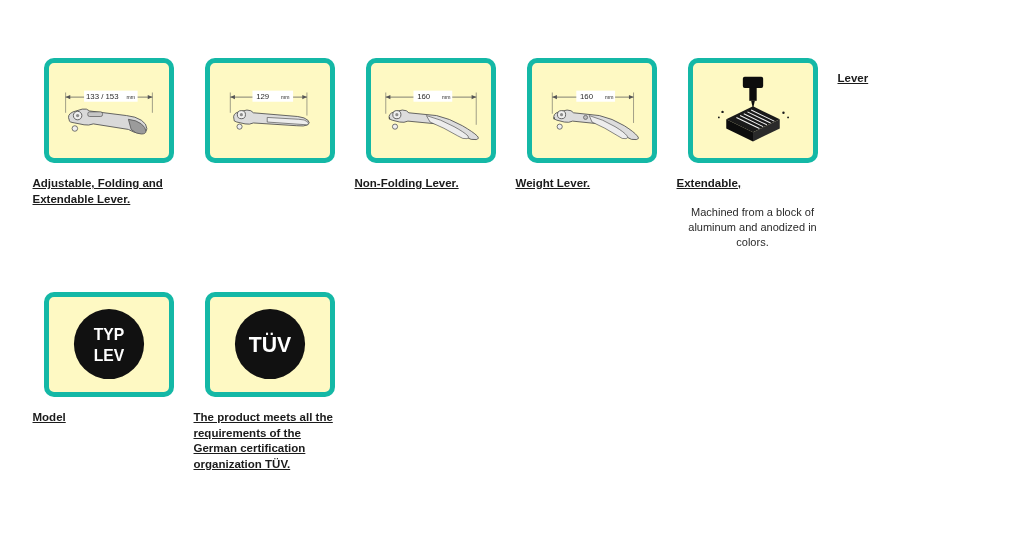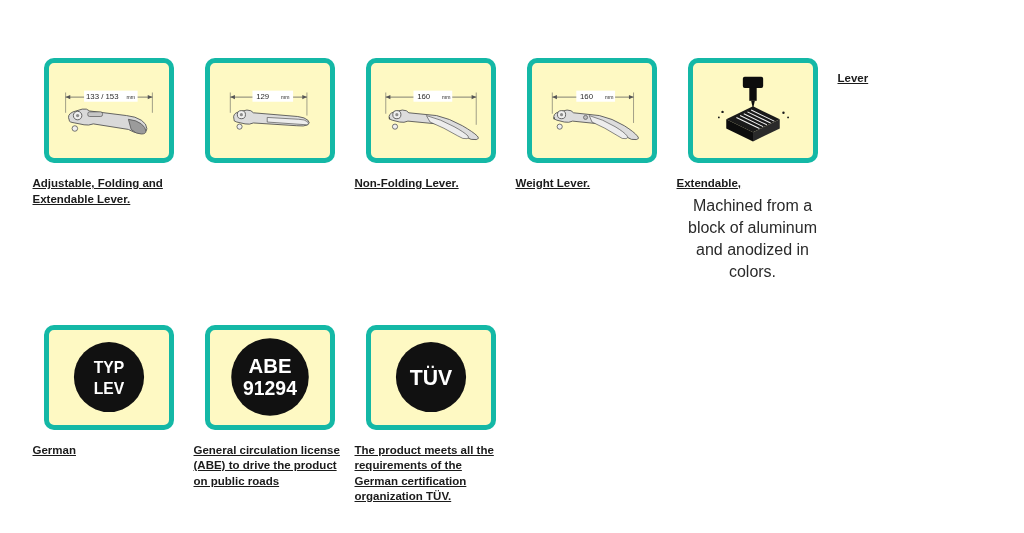--- a/index.html
+++ b/index.html
@@ -52,24 +52,24 @@
     margin-top: 13px;
     width: 152px;
     text-align: left;
     font-size: 11.5px;
     font-weight: bold;
     line-height: 1.35;
     color: #1b1b1b;
     text-decoration: underline;
   }
   .subcaption {
-    margin-top: 3px;
+    margin-top: 13px;
     width: 152px;
     text-align: center;
-    font-size: 16px;
+    font-size: 11px;
     font-weight: normal;
     line-height: 1.38;
     color: #2a2a2a;
   }
   .row2 {
     margin-top: 42px;
   }
   .dim-label {
     font-size: 8.5px;
     fill: #2b2b2b;
@@ -236,35 +236,24 @@
     <div class="row row2">
 
       <div class="cell">
         <div class="card">
           <svg width="130" height="105" viewBox="0 0 130 105">
             <circle cx="65" cy="52" r="38" fill="#111111"></circle>
             <text class="badge-text" x="65" y="48" text-anchor="middle" font-size="17">TYP</text>
             <text class="badge-text" x="65" y="70" text-anchor="middle" font-size="17">LEV</text>
           </svg>
         </div>
-        <div class="caption">German</div>
-        <div class="subcaption"></div>
-      </div>
-
-      <div class="cell">
-        <div class="card">
-          <svg width="130" height="105" viewBox="0 0 130 105">
-            <circle cx="65" cy="52" r="42" fill="#111111"></circle>
-            <text class="badge-text" x="65" y="48" text-anchor="middle" font-size="22">ABE</text>
-            <text class="badge-text" x="65" y="72" text-anchor="middle" font-size="21">91294</text>
-          </svg>
-        </div>
-        <div class="caption">General circulation license (ABE) to drive the product on public roads</div>
-        <div class="subcaption"></div>
-      </div>
+        <div class="caption">Model</div>
+        <div class="subcaption"></div>
+      </div>
+
 
       <div class="cell">
         <div class="card">
           <svg width="130" height="105" viewBox="0 0 130 105">
             <circle cx="65" cy="52" r="38" fill="#111111"></circle>
             <text class="badge-text" x="65" y="61" text-anchor="middle" font-size="23">TÜV</text>
           </svg>
         </div>
         <div class="caption">The product meets all the requirements of the German certification organization TÜV.</div>
         <div class="subcaption"></div>

